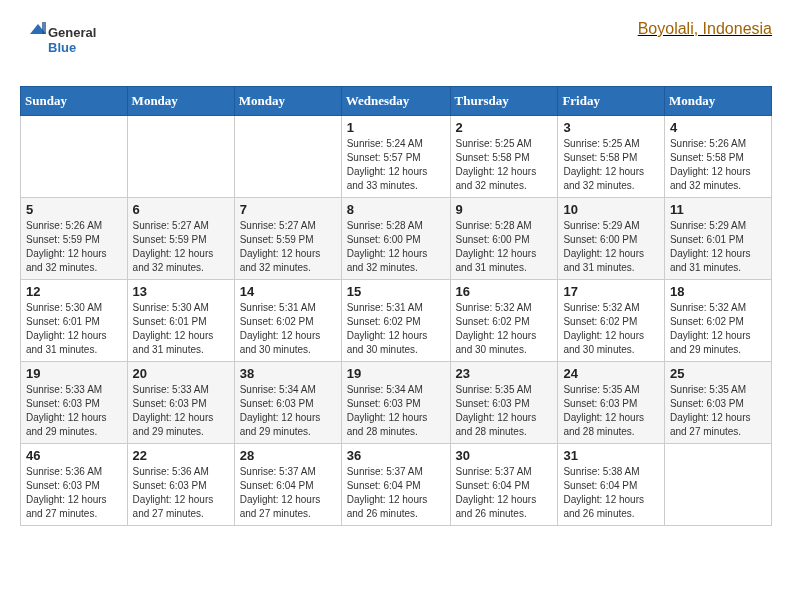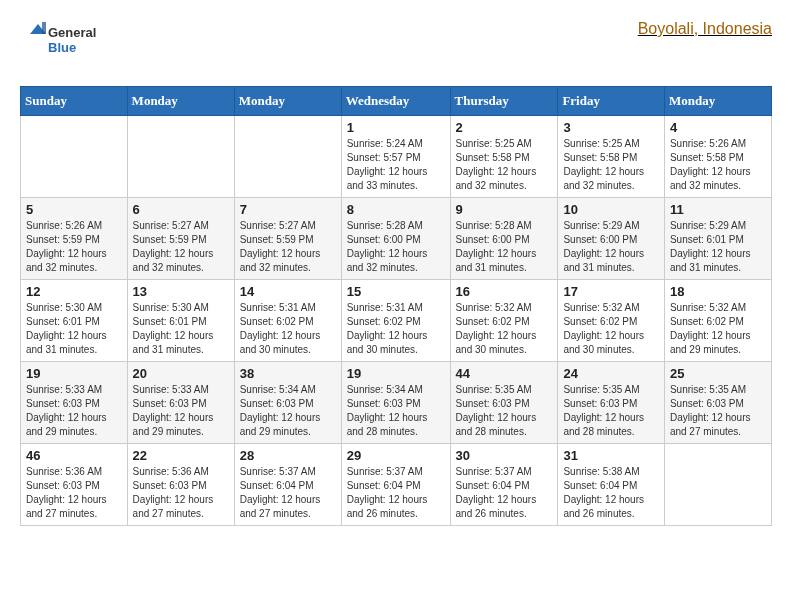--- a/index.html
+++ b/index.html
@@ -201,21 +201,21 @@
         </td>
         <td>
           <span class="day-number">38</span>
           <div class="day-info">Sunrise: 5:34 AM<br>Sunset: 6:03 PM<br>Daylight: 12 hours and 29 minutes.</div>
         </td>
         <td>
           <span class="day-number">19</span>
           <div class="day-info">Sunrise: 5:34 AM<br>Sunset: 6:03 PM<br>Daylight: 12 hours and 28 minutes.</div>
         </td>
         <td>
-          <span class="day-number">44</span>
+          <span class="day-number">23</span>
           <div class="day-info">Sunrise: 5:35 AM<br>Sunset: 6:03 PM<br>Daylight: 12 hours and 28 minutes.</div>
         </td>
         <td>
           <span class="day-number">24</span>
           <div class="day-info">Sunrise: 5:35 AM<br>Sunset: 6:03 PM<br>Daylight: 12 hours and 28 minutes.</div>
         </td>
         <td>
           <span class="day-number">25</span>
           <div class="day-info">Sunrise: 5:35 AM<br>Sunset: 6:03 PM<br>Daylight: 12 hours and 27 minutes.</div>
         </td>
@@ -227,21 +227,21 @@
         </td>
         <td>
           <span class="day-number">22</span>
           <div class="day-info">Sunrise: 5:36 AM<br>Sunset: 6:03 PM<br>Daylight: 12 hours and 27 minutes.</div>
         </td>
         <td>
           <span class="day-number">28</span>
           <div class="day-info">Sunrise: 5:37 AM<br>Sunset: 6:04 PM<br>Daylight: 12 hours and 27 minutes.</div>
         </td>
         <td>
-          <span class="day-number">29</span>
+          <span class="day-number">36</span>
           <div class="day-info">Sunrise: 5:37 AM<br>Sunset: 6:04 PM<br>Daylight: 12 hours and 26 minutes.</div>
         </td>
         <td>
           <span class="day-number">30</span>
           <div class="day-info">Sunrise: 5:37 AM<br>Sunset: 6:04 PM<br>Daylight: 12 hours and 26 minutes.</div>
         </td>
         <td>
           <span class="day-number">31</span>
           <div class="day-info">Sunrise: 5:38 AM<br>Sunset: 6:04 PM<br>Daylight: 12 hours and 26 minutes.</div>
         </td>

